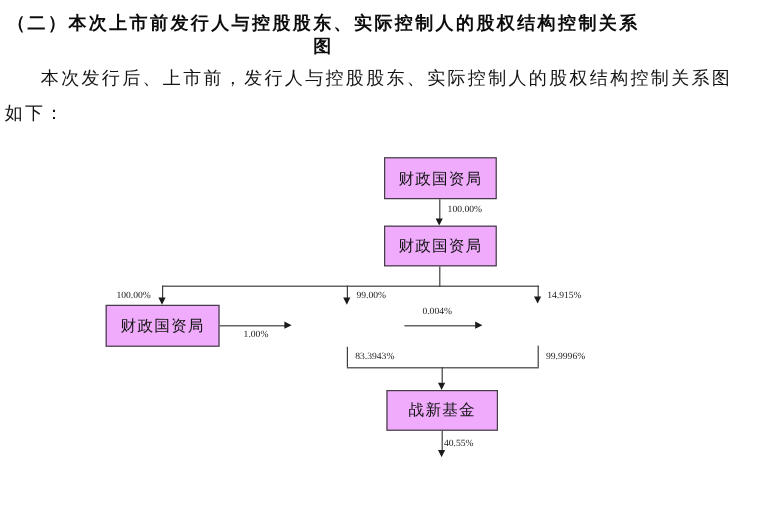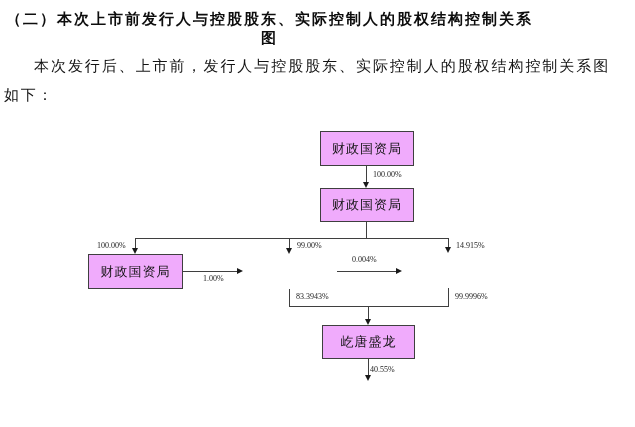--- a/index.html
+++ b/index.html
@@ -74,21 +74,21 @@
 
   <div class="heading">（二）本次上市前发行人与控股股东、实际控制人的股权结构控制关系图</div>
 
   <p class="body-text">本次发行后、上市前，发行人与控股股东、实际控制人的股权结构控制关系图如下：</p>
 
   <div class="diagram">
 
     <div class="node" style="left:320px;top:131px;width:94px;height:35px">财政国资局</div>
     <div class="node" style="left:320px;top:188px;width:94px;height:34px">财政国资局</div>
     <div class="node" style="left:88px;top:254px;width:95px;height:35px">财政国资局</div>
-    <div class="node" style="left:322px;top:325px;width:93px;height:34px">屹唐盛龙</div>
+    <div class="node" style="left:322px;top:325px;width:93px;height:34px">战新基金</div>
 
     <div class="ln" style="left:366px;top:166px;width:1px;height:17px"></div>
     <div class="arr-d" style="left:363px;top:182px"></div>
     <div class="pct" style="left:373px;top:170px">100.00%</div>
 
     <div class="ln" style="left:366px;top:222px;width:1px;height:17px"></div>
     <div class="ln" style="left:135px;top:238px;width:314px;height:1px"></div>
 
     <div class="ln" style="left:135px;top:238px;width:1px;height:11px"></div>
     <div class="arr-d" style="left:132px;top:248px"></div>

